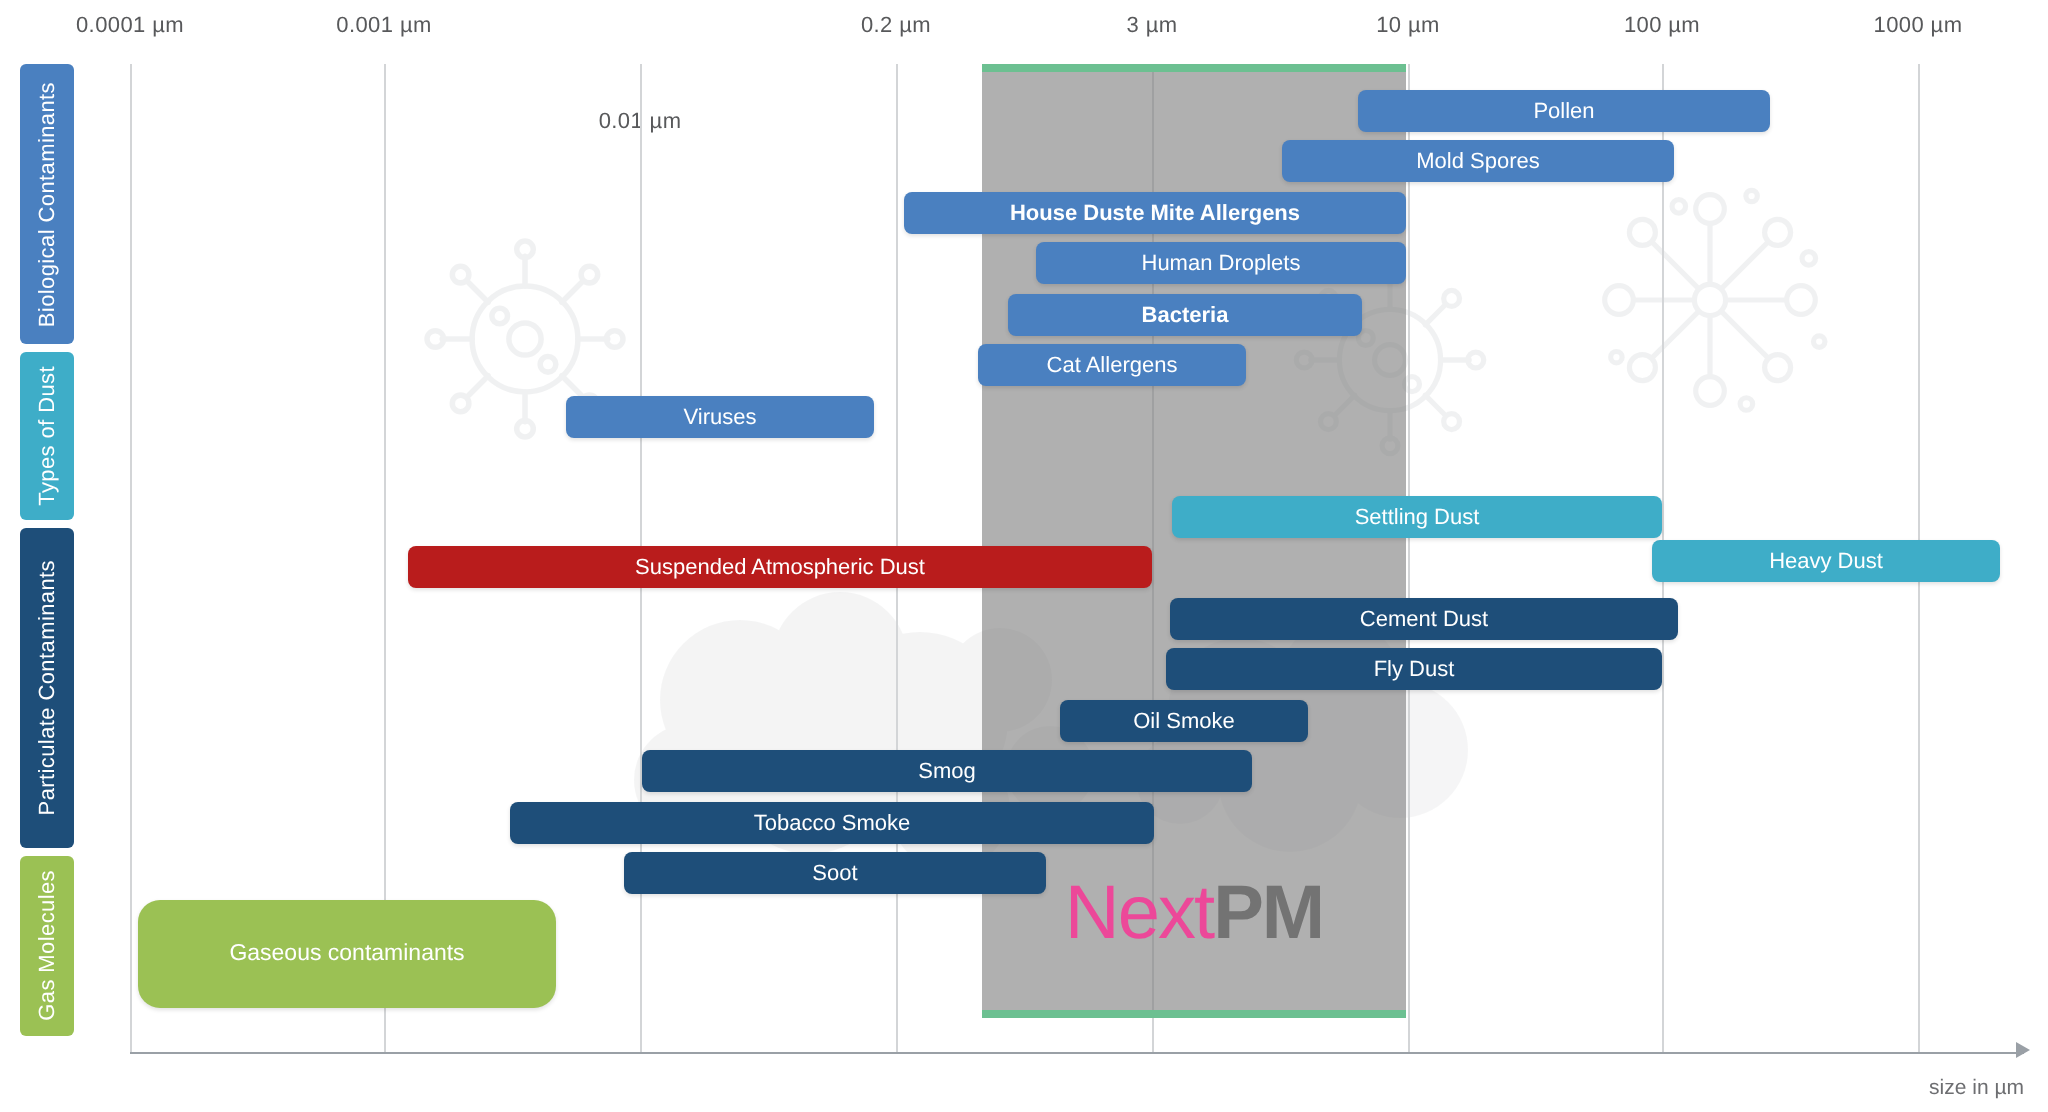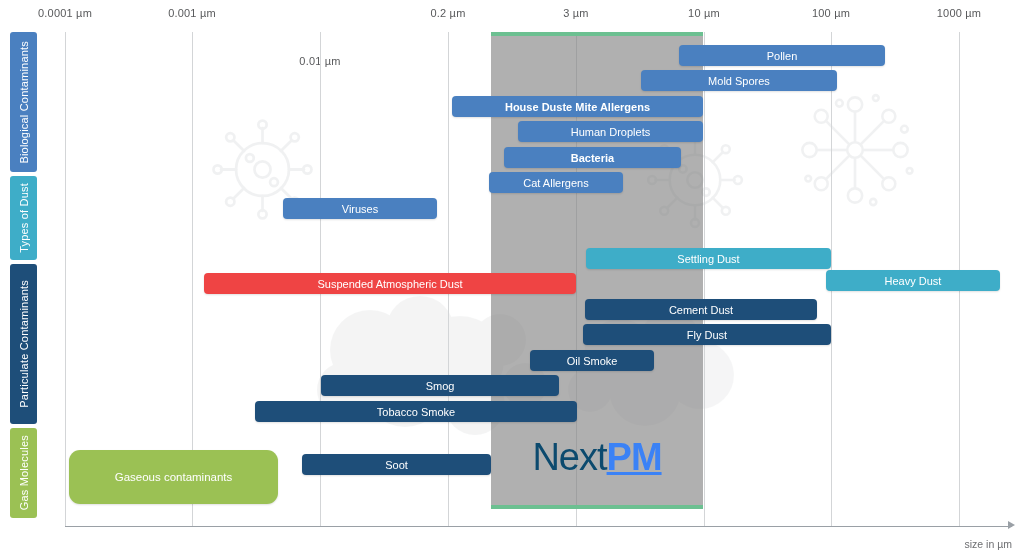--- a/index.html
+++ b/index.html
@@ -73,22 +73,22 @@
     position:absolute;
     left:491px; top:438px;
     width:212px;
     text-align:center;
     font-size:38px;
     letter-spacing:-1px;
     line-height:1;
     white-space:nowrap;
     pointer-events:none;
   }
-  #pm-logo .w1{color:#0c4a6e;font-weight:300;}
-  #pm-logo .w2{color:#3b82f6;font-weight:700;text-decoration:underline;}
+  #pm-logo .w1{color:#ec4899;font-weight:300;}
+  #pm-logo .w2{color:#737373;font-weight:700;}
 
   
   .wm{position:absolute;opacity:.14;pointer-events:none;}
 
   
   .cat{
     position:absolute;
     left:10px;
     width:27px;
     border-radius:3px;
@@ -263,27 +263,27 @@
   <div id="bars">
       <div class="bar" style="left: 643px; top: 45px; width: 206px; background: rgb(74, 128, 192); margin-left: 36px;">Pollen</div>
       <div class="bar" style="left: 593px; top: 70px; width: 196px; background: rgb(74, 128, 192); margin-left: 48px;">Mold Spores</div>
       <div class="bar" style="left: 452px; top: 96px; width: 251px; background: rgb(74, 128, 192); font-weight: bold;">House Duste Mite Allergens</div>
       <div class="bar" style="left: 518px; top: 121px; width: 185px; background: rgb(74, 128, 192);">Human Droplets</div>
       <div class="bar" style="left: 504px; top: 147px; width: 177px; background: rgb(74, 128, 192); font-weight: bold;">Bacteria</div>
       <div class="bar" style="left: 452px; top: 172px; width: 134px; background: rgb(74, 128, 192); margin-left: 37px;">Cat Allergens</div>
       <div class="bar" style="left: 283px; top: 198px; width: 154px; background: rgb(74, 128, 192);">Viruses</div>
       <div class="bar" style="left: 826px; top: 222px; width: 174px; background: rgb(62, 173, 200); margin-top: 48px;">Heavy Dust</div>
       <div class="bar" style="left: 586px; top: 248px; width: 245px; background: rgb(62, 173, 200);">Settling Dust</div>
-      <div class="bar" style="left: 204px; top: 273px; width: 372px; background: #ef4444;">Suspended Atmospheric Dust</div>
-      <div class="bar" style="left: 585px; top: 299px; width: 232px; background: rgb(30, 78, 121);">Cement Dust</div>
+      <div class="bar" style="left: 204px; top: 273px; width: 372px; background: #b91c1c;">Suspended Atmospheric Dust</div>
+      <div class="bar" style="left: 585px; top: 299px; width: 254px; background: rgb(30, 78, 121);">Cement Dust</div>
       <div class="bar" style="left: 583px; top: 324px; width: 248px; background: rgb(30, 78, 121);">Fly Dust</div>
       <div class="bar" style="left: 530px; top: 350px; width: 124px; background: rgb(30, 78, 121);">Oil Smoke</div>
-      <div class="bar" style="left: 321px; top: 375px; width: 238px; background: rgb(30, 78, 121);">Smog</div>
+      <div class="bar" style="left: 321px; top: 375px; width: 305px; background: rgb(30, 78, 121);">Smog</div>
       <div class="bar" style="left: 255px; top: 401px; width: 322px; background: rgb(30, 78, 121);">Tobacco Smoke</div>
-      <div class="bar" style="left: 302px; top: 426px; width: 189px; background: rgb(30, 78, 121); margin-top: 28px;">Soot</div>
+      <div class="bar" style="left: 312px; top: 426px; width: 211px; background: rgb(30, 78, 121);">Soot</div>
       <div class="bar gas" style="left: 69px; top: 450px; width: 209px; background: rgb(155, 193, 84); text-align: center;">Gaseous contaminants</div>
     </div>
 
   <div id="cats">
       <div class="cat" style="top: 32px; height: 140px; background: rgb(74, 128, 192);">
         <span>Biological Contaminants</span>
       </div>
       <div class="cat" style="top: 176px; height: 84px; background: rgb(62, 173, 200);">
         <span>Types of Dust</span>
       </div>

